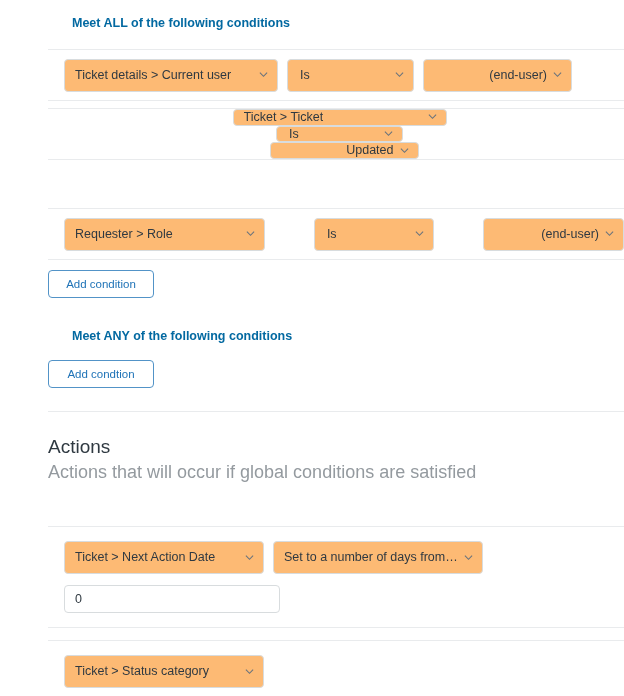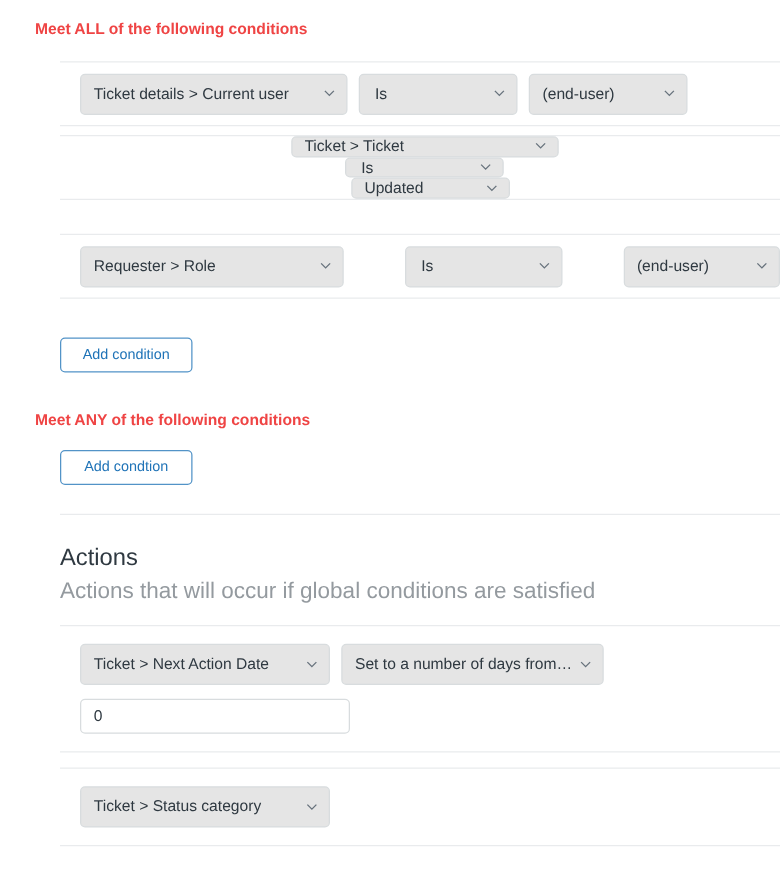--- a/index.html
+++ b/index.html
@@ -17,22 +17,22 @@
     position: relative;
     width: 624px;
     height: 696px;
     background: #ffffff;
   }
 
   
   .section-heading {
     font-size: 12.5px;
     font-weight: bold;
-    color: #ef4444;
-    padding-left: 28px;
+    color: #0369a1;
+    padding-left: 72px;
   }
 
   
   .cond-row {
     position: relative;
     margin-left: 48px;
     margin-right: 0;
     background: #ffffff;
     border-top: 1px solid #e9ebed;
     border-bottom: 1px solid #e9ebed;
@@ -41,21 +41,21 @@
     align-items: center;
     padding-left: 16px;
   }
 
   
   .sel {
     position: relative;
     height: 33px;
     border: 1px solid #d8dcde;
     border-radius: 4px;
-    background: #e5e5e5;
+    background: #fdba74;
     display: flex;
     align-items: center;
     padding: 0 24px 0 10px;
     font-size: 12.5px;
     color: #2f3941;
     white-space: nowrap;
     overflow: hidden;
     cursor: pointer;
   }
   .sel .txt {
@@ -70,21 +70,21 @@
     top: 50%;
     width: 9px;
     height: 9px;
     margin-top: -5px;
     pointer-events: none;
   }
   .chev svg { display: block; }
 
   .sel-wide { width: 214px; }
   .sel-mid  { width: 127px; padding-left: 12px; }
-  .sel-val  { width: 127px; }
+  .sel-val  { width: 149px; justify-content: flex-end; }
   .sel-act  { width: 200px; }
   .sel-act2 { width: 210px; }
 
   .gap-a { margin-right: 9px; }
 
   
   .btn-secondary {
     height: 28px;
     min-width: 106px;
     border: 1px solid #5293c7;
@@ -119,20 +119,21 @@
     color: #949a9f;
     padding-left: 48px;
   }
 
   .action-card {
     margin-left: 48px;
     background: #ffffff;
     border-top: 1px solid #e9ebed;
     border-bottom: 1px solid #e9ebed;
     padding: 14px 16px;
+    margin-top: 26px;
   }
   .action-line {
     display: flex;
     align-items: center;
   }
   .text-input {
     margin-top: 11px;
     width: 216px;
     height: 28px;
     border: 1px solid #d8dcde;
@@ -201,21 +202,21 @@
     <div class="sel sel-val">
       <span class="txt">Updated</span>
       <span class="chev">
         <svg width="9" height="9" viewBox="0 0 10 10">
             <path d="M1 3 L5 7 L9 3" fill="none" stroke="#68737d" stroke-width="1.2"></path>
           </svg>
       </span>
     </div>
   </div>
 
-  <div class="cond-row" style="position:absolute; left:0; top:187px; width:576px;gap:40px;">
+  <div class="cond-row" style="position:absolute; left:0; top:208px; width:576px;gap:40px;">
     <div class="sel sel-wide gap-a">
       <span class="txt">Requester &gt; Role</span>
       <span class="chev">
         <svg width="9" height="9" viewBox="0 0 10 10">
             <path d="M1 3 L5 7 L9 3" fill="none" stroke="#68737d" stroke-width="1.2"></path>
           </svg>
       </span>
     </div>
     <div class="sel sel-mid gap-a">
       <span class="txt">Is</span>

